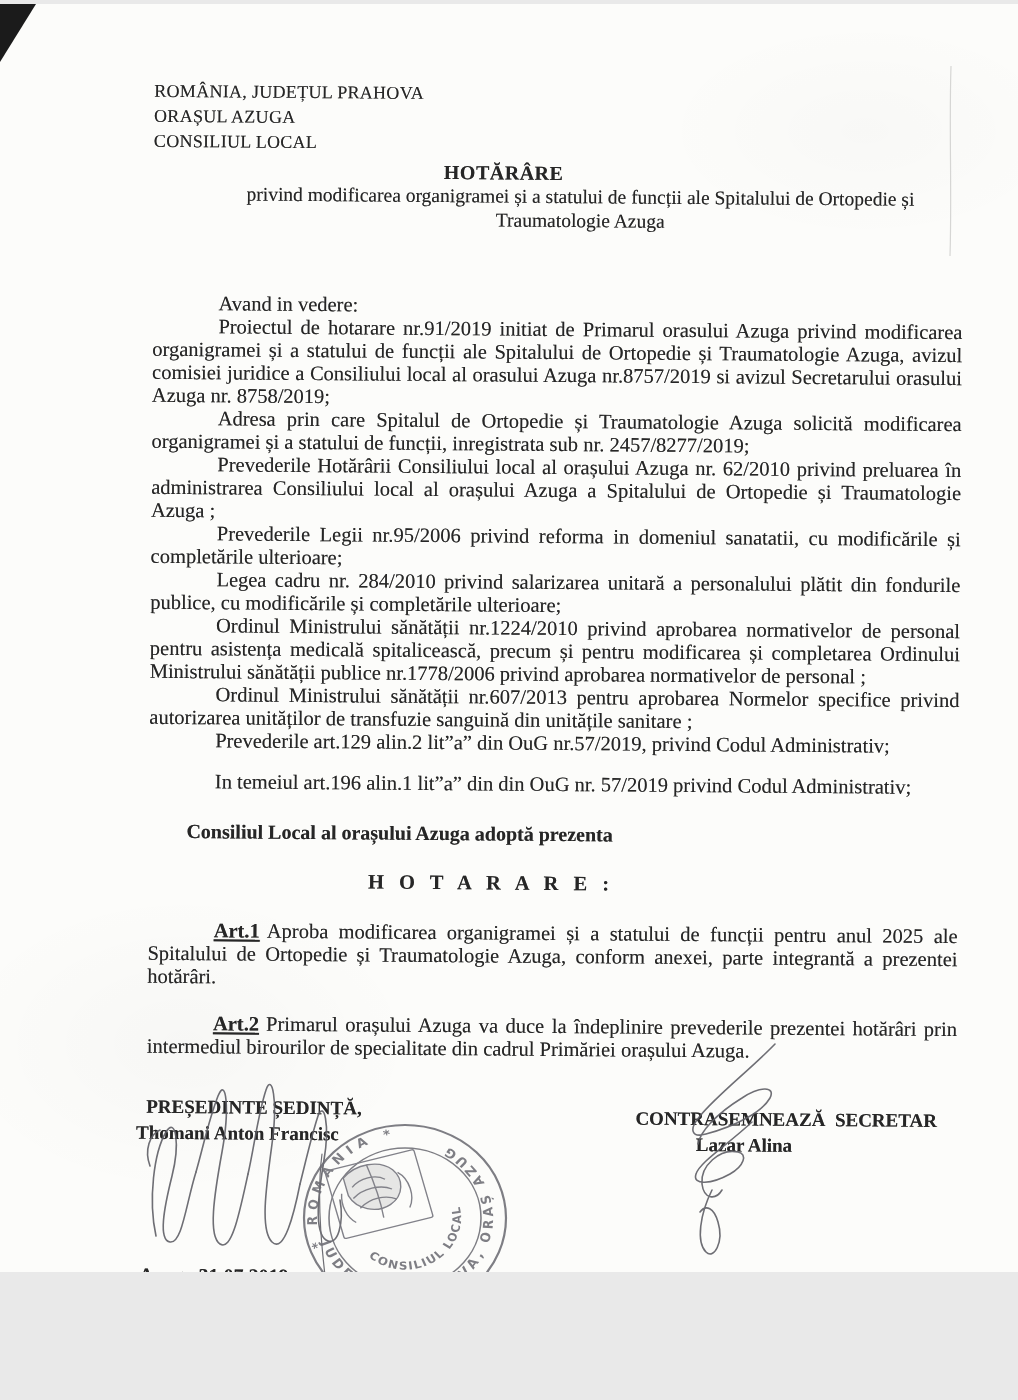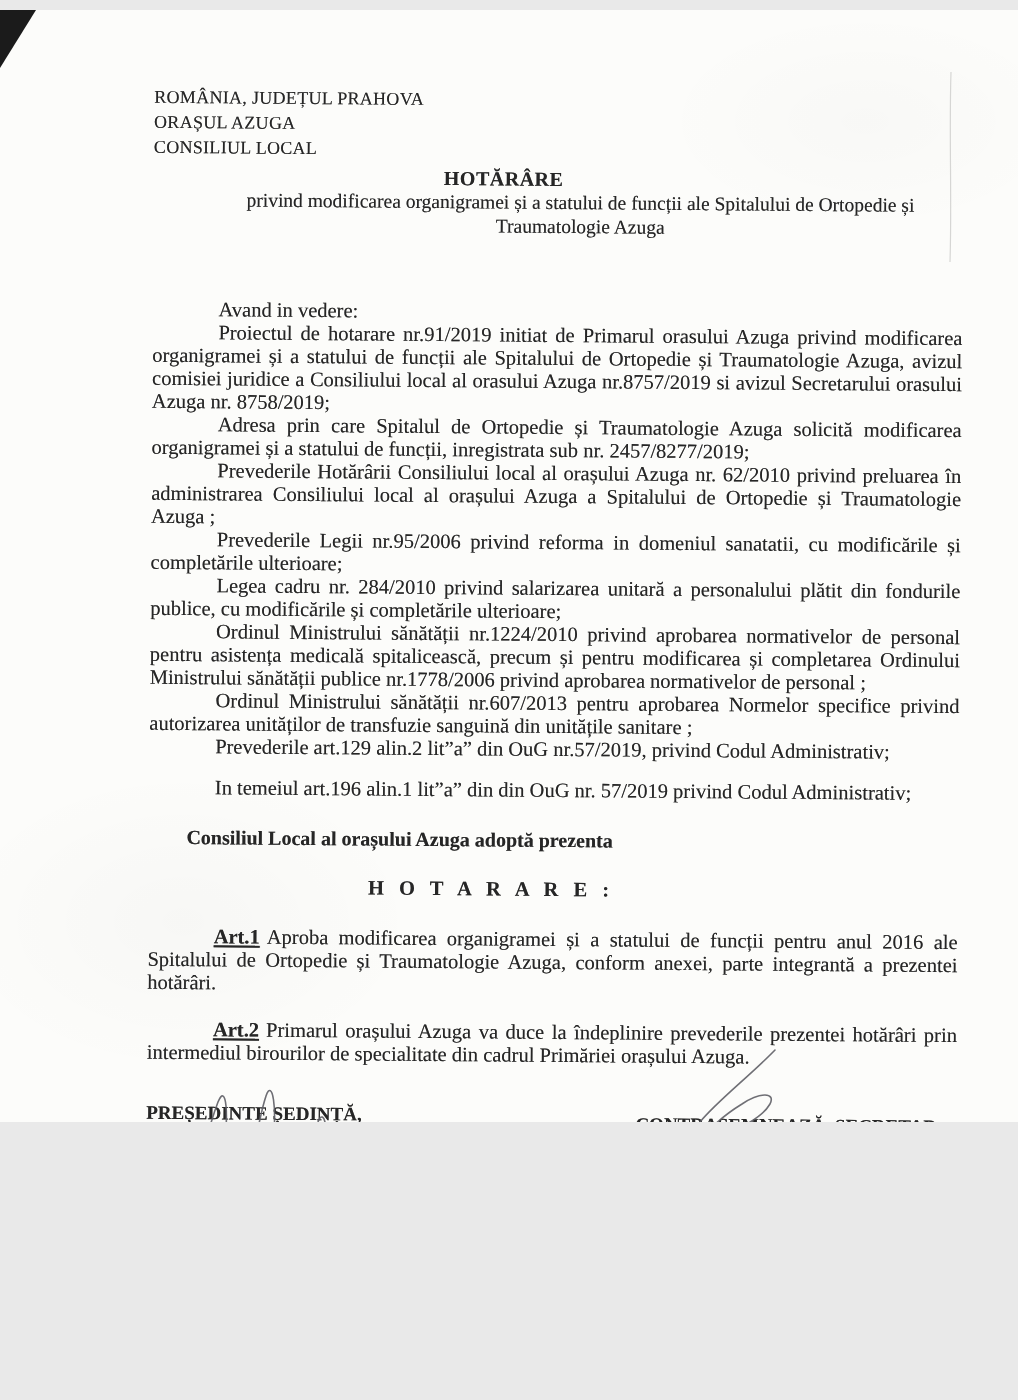--- a/index.html
+++ b/index.html
@@ -1,17 +1,17 @@
 <!DOCTYPE html>
 <html lang="ro"><head>
 <meta charset="utf-8">
 <style>
   html,body{margin:0;padding:0;background:#e9e9e9;}
   .sheet{
-    position:relative;width:1018px;height:1112px;margin:10px auto;overflow:hidden;
+    position:relative;width:1018px;height:1268px;margin:4px auto;overflow:hidden;
     background:
       radial-gradient(300px 160px at 85% 10%, rgba(0,0,0,0.015), transparent 70%),
       radial-gradient(340px 220px at 18% 82%, rgba(0,0,0,0.02), transparent 70%),
       #fcfcfa;
     font-family:"Liberation Serif", serif;
     color:#262626;
   }
   .doc{
     position:absolute;left:150px;right:58px;top:78px;
     transform:rotate(0.45deg);transform-origin:50% 45%;
@@ -68,21 +68,21 @@
       <p class="para">Ordinul Ministrului sănătății nr.1224/2010 privind aprobarea normativelor de personal pentru asistența medicală spitalicească, precum și pentru modificarea și completarea Ordinului Ministrului sănătății publice nr.1778/2006 privind aprobarea normativelor de personal ;</p>
       <p class="para">Ordinul Ministrului sănătății nr.607/2013 pentru aprobarea Normelor specifice privind autorizarea unităților de transfuzie sanguină din unitățile sanitare ;</p>
       <p class="para">Prevederile art.129 alin.2 lit”a” din OuG nr.57/2019, privind Codul Administrativ;</p>
       <p class="para gap-before">In temeiul art.196 alin.1 lit”a” din din OuG nr. 57/2019 privind Codul Administrativ;</p>
     </div>
 
     <p class="adoption">Consiliul Local al orașului Azuga adoptă prezenta</p>
 
     <p class="decision-heading">H O T A R A R E :</p>
 
-    <p class="para article"><b>Art.1</b><span>Aproba modificarea organigramei și a statului de funcții pentru anul 2016 ale Spitalului de Ortopedie și Traumatologie Azuga, conform anexei, parte integrantă a prezentei hotărâri.</span></p>
+    <p class="para article"><b>Art.1</b><span>Aproba modificarea organigramei și a statului de funcții pentru anul 2025 ale Spitalului de Ortopedie și Traumatologie Azuga, conform anexei, parte integrantă a prezentei hotărâri.</span></p>
     <p class="para article"><b>Art.2</b><span>Primarul orașului Azuga va duce la îndeplinire prevederile prezentei hotărâri prin intermediul birourilor de specialitate din cadrul Primăriei orașului Azuga.</span></p>
 
     <div class="signatures">
       <div class="sig-left">
         <p>PREȘEDINTE ȘEDINȚĂ,</p>
         <p class="sig-name">Thomani Anton Francisc</p>
       </div>
       <div class="sig-right">
         <p class="ws-pre">CONTRASEMNEAZĂ  SECRETAR</p>
         <p class="sig-name">Lazar Alina</p>

